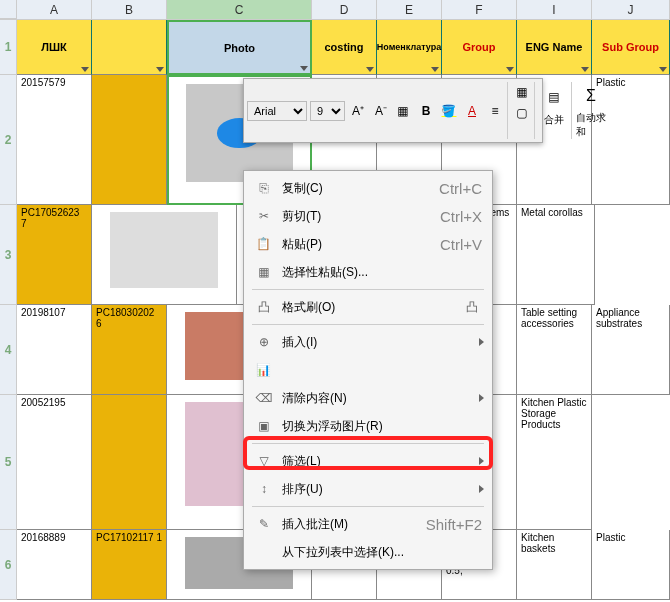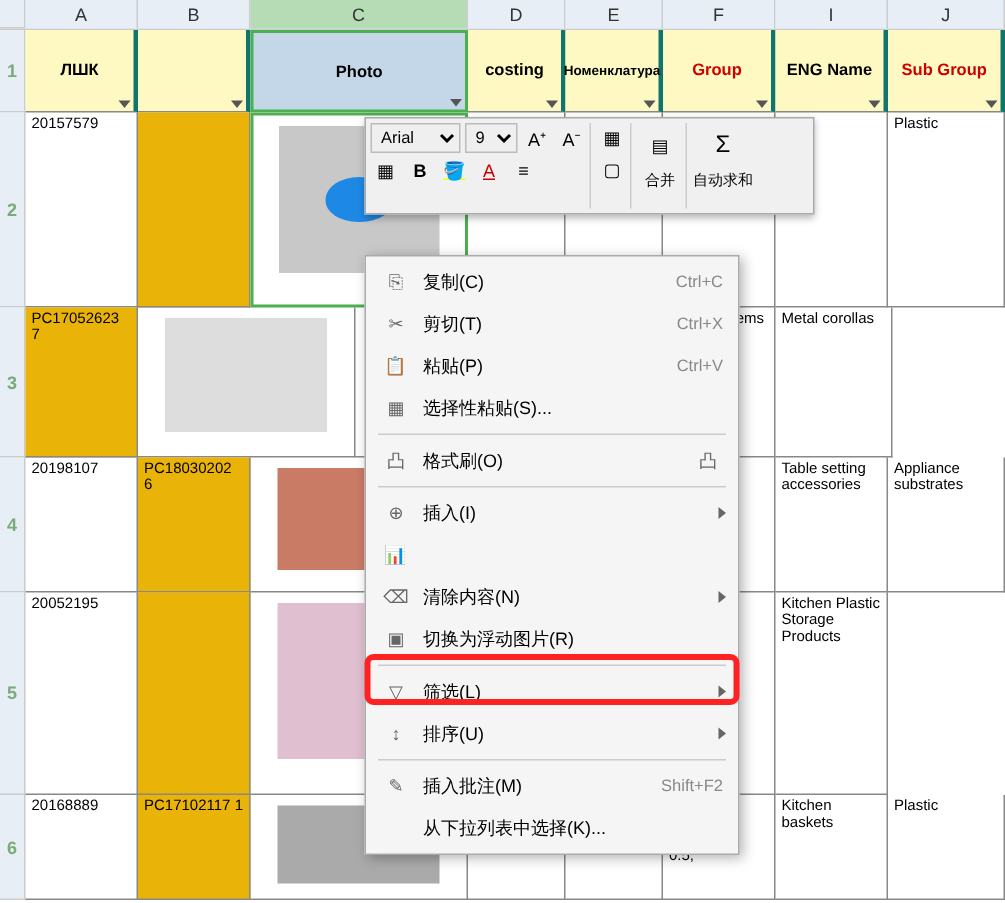--- a/index.html
+++ b/index.html
@@ -4,43 +4,43 @@
 <style>
 *{box-sizing:border-box;margin:0;padding:0}
 body{font-family:Arial,sans-serif;font-size:11px;width:670px;height:602px;overflow:hidden;background:#fff;position:relative}
 .sheet{position:relative;width:670px;height:602px}
 .col-headers{display:flex;height:20px;border-bottom:1px solid #ccc;background:#e8eef5}
 .row-header{width:17px;min-width:17px;background:#e8eef5;border-right:1px solid #ccc;border-bottom:1px solid #ccc;display:flex;align-items:center;justify-content:center;font-size:12px;color:#7baa7b;font-weight:bold}
 .col-h{border-right:1px solid #ccc;display:flex;align-items:center;justify-content:center;font-size:12px;color:#333;background:#e8eef5}
 .col-h.sel{background:#b5dcb5}
 .w-a{width:75px}.w-b{width:75px}.w-c{width:145px}.w-d{width:65px}.w-e{width:65px}.w-f{width:75px}.w-i{width:75px}.w-j{width:78px}
 .hdr-row{display:flex;height:55px}
-.hdr-cell{border-right:3px solid #0f766e;border-bottom:1px solid #888;background:#fef9c3;display:flex;align-items:center;justify-content:center;font-weight:bold;font-size:11px;position:relative;padding:2px}
+.hdr-cell{border-right:1px solid #0f766e;border-bottom:1px solid #888;background:#fde047;display:flex;align-items:center;justify-content:center;font-weight:bold;font-size:11px;position:relative;padding:2px}
 .hdr-cell.red{color:#c00}
 .hdr-cell.sel{border:2px solid #4caf50;background:#c3d7e8}
 .filter-arrow{position:absolute;bottom:2px;right:2px;width:0;height:0;border-left:4px solid transparent;border-right:4px solid transparent;border-top:5px solid #555}
 .data-row{display:flex}
 .data-cell{border-right:1px solid #888;border-bottom:1px solid #888;padding:2px 4px;font-size:10px;position:relative}
 .data-cell.green{background:#eab308}
 .data-cell.sel{background:#fff;border:2px solid #4caf50}
 .h2{height:130px}.h3{height:100px}.h4{height:90px}.h5{height:135px}.h6{height:70px}
 .photo-box{background:#c8c8c8;width:80%;height:80%;margin:5px auto;display:flex;align-items:center;justify-content:center;overflow:hidden;position:relative}
 .bowl{width:45px;height:30px;background:#1e88e5;border-radius:50% 50% 48% 48%}
 .yellow-fill{background:#ffff00;position:absolute;top:78px;left:312px;width:65px;height:55px;border:1px solid #888}
 .mini-toolbar{position:absolute;top:78px;left:243px;width:300px;height:65px;background:#f0f0f0;border:1px solid #aaa;box-shadow:0 2px 5px rgba(0,0,0,0.3);z-index:10;display:flex;padding:3px;gap:2px}
-.tb-group{display:flex;flex-direction:column;gap:2px}
+.tb-group{display:flex;flex-direction:row;gap:2px}
 .tb-row{display:flex;gap:3px;align-items:center}
 .tb-select{font-size:11px;height:20px;border:1px solid #bbb;padding:0 2px}
 .tb-btn{width:20px;height:20px;border:1px solid transparent;display:flex;align-items:center;justify-content:center;font-size:12px;cursor:pointer}
 .tb-vert{border-left:1px solid #ccc;padding-left:4px;display:flex;flex-direction:column;align-items:center;gap:1px}
 .ctx-menu{position:absolute;top:170px;left:243px;width:250px;background:#f5f5f5;border:1px solid #aaa;box-shadow:2px 2px 8px rgba(0,0,0,0.3);z-index:20;padding:3px 0}
 .ctx-item{display:flex;align-items:center;height:28px;padding:0 10px;font-size:12px;cursor:pointer;position:relative}
 .ctx-icon{width:20px;margin-right:8px;color:#666;display:flex;align-items:center;justify-content:center}
 .ctx-label{flex:1}
-.ctx-shortcut{color:#888;font-size:11px}
+.ctx-shortcut{color:#888;font-size:15px}
 .ctx-arrow{position:absolute;right:8px;width:0;height:0;border-top:4px solid transparent;border-bottom:4px solid transparent;border-left:5px solid #666}
 .ctx-sep{height:1px;background:#ccc;margin:3px 8px}
 .highlight-box{position:absolute;border:4px solid #f22;border-radius:6px;top:436px;left:243px;width:250px;height:34px;z-index:30;pointer-events:none}
 </style>
 </head>
 <body>
 
 <div class="sheet">
 <div class="col-headers">
   <div class="row-header"></div>

